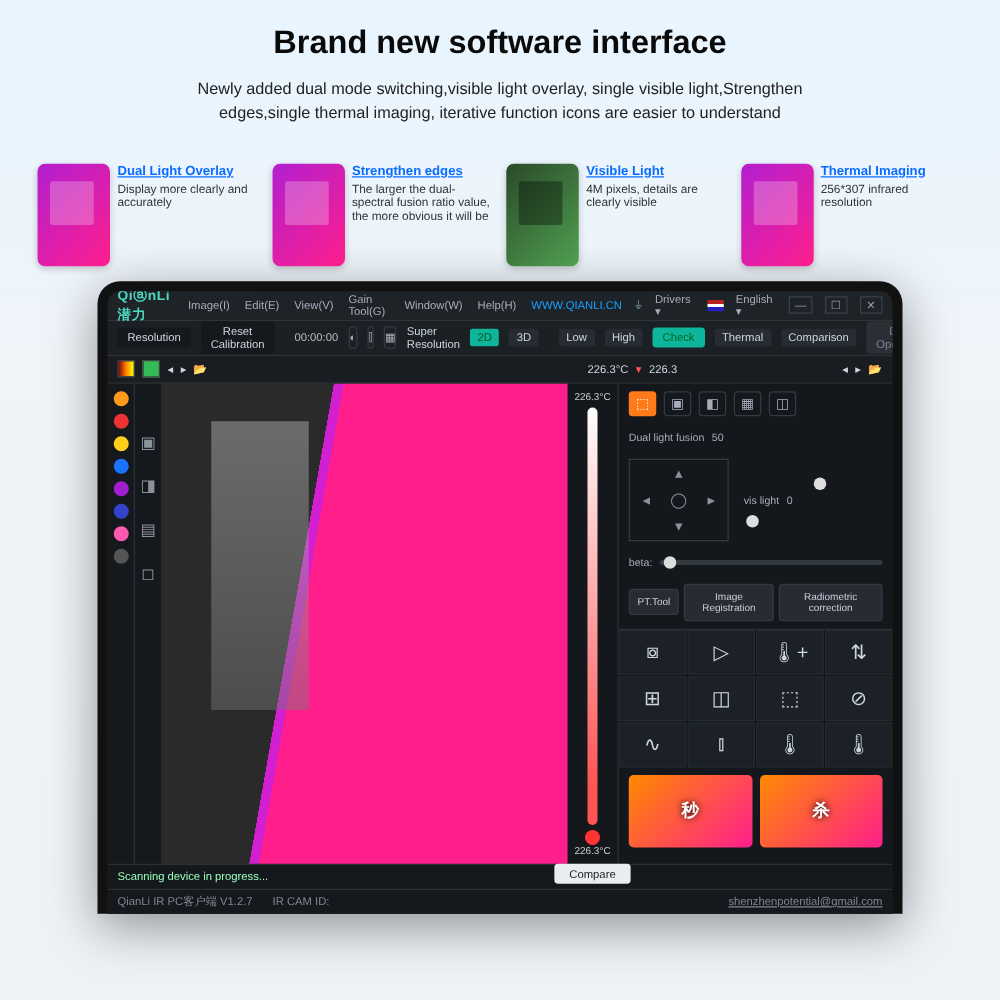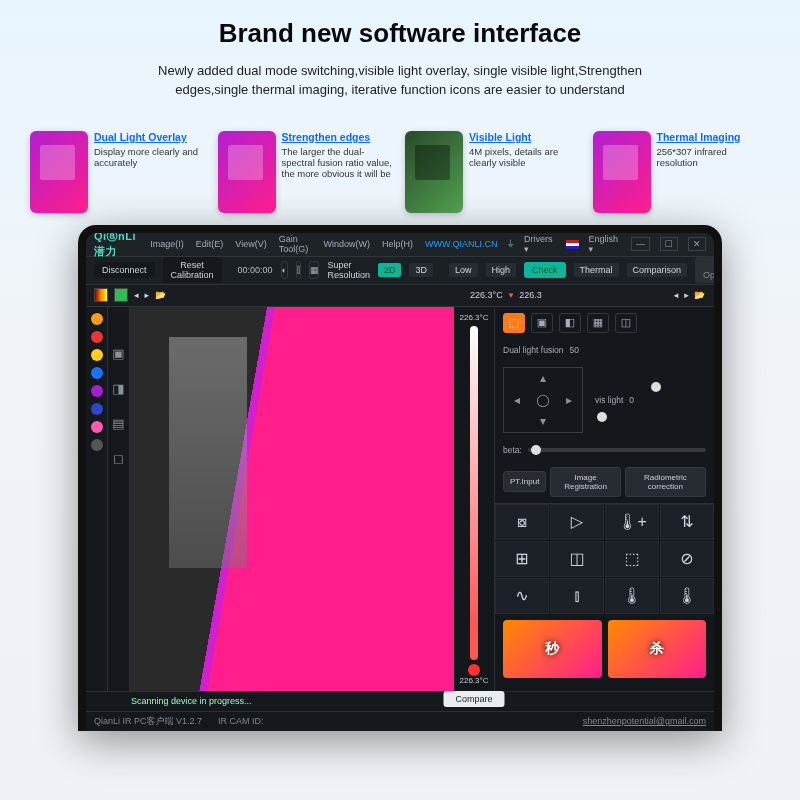--- a/index.html
+++ b/index.html
@@ -65,21 +65,21 @@
   .slider .knob{position:absolute;top:-3px;width:10px;height:10px;border-radius:50%;background:#ddd;}
   .focuspad{width:80px;height:66px;border:1px solid #333a40;display:grid;grid-template-columns:repeat(3,1fr);grid-template-rows:repeat(3,1fr);}
   .focuspad div{display:flex;align-items:center;justify-content:center;color:#8a929a;font-size:12px;}
   .smallbtn{padding:5px 6px;background:#262c32;border:1px solid #333a40;border-radius:3px;font-size:8px;color:#ccd;}
   .toolsgrid{display:grid;grid-template-columns:repeat(4,1fr);gap:1px;background:#0f1316;border-top:1px solid #2a3036;}
   .tool{height:36px;display:flex;align-items:center;justify-content:center;font-size:16px;color:#cfd6dd;background:#1b2126;border:1px solid #252b31;}
   .preview{height:70px;display:flex;gap:6px;padding:6px 8px;align-items:center;}
   .preview .pv{flex:1;height:100%;border-radius:4px;background:linear-gradient(135deg,#ff8a00,#ff1e8c);position:relative;overflow:hidden;}
   .preview .pv span{position:absolute;left:50%;top:50%;transform:translate(-50%,-50%);font-size:14px;font-weight:700;color:#fff;text-shadow:0 0 6px #000;}
   .status{display:flex;align-items:center;gap:16px;padding:4px 8px;border-top:1px solid #2a3036;background:#15191d;height:20px;color:#7fa;}
-  .status .st{color:#9fb;margin-left:37px;}
+  .status .st{color:#9fb;}
   .status .dimtxt{color:#7e8790;}
   .gaugewrap{position:relative;display:flex;flex-direction:column;align-items:center;}
 </style>
 </head>
 <body>
 
 <div class="hero">
   <h1>Brand new software interface</h1>
   <p>Newly added dual mode switching,visible light overlay, single visible light,Strengthen edges,single thermal imaging, iterative function icons are easier to understand</p>
 </div>
@@ -121,21 +121,21 @@
           <span class="mitem">Drivers ▾</span>
           <span class="flag"></span>
           <span class="mitem">English ▾</span>
           <span class="winbtn">—</span>
           <span class="winbtn">☐</span>
           <span class="winbtn">✕</span>
         </div>
       </div>
 
       <div class="toolbar1">
-        <button class="tbtn dark">Disconnect</button>
+        <button class="tbtn dark">Resolution</button>
         <button class="tbtn dark">Reset Calibration</button>
         <span class="rec"></span>
         <span class="time">00:00:00</span>
         <span class="iconbtn">◐</span>
         <span class="iconbtn">⫿</span>
         <span class="iconbtn">▦</span>
         <span>Super Resolution</span>
         <span class="pill active">2D</span>
         <span class="pill">3D</span>
         <span class="sp"></span>
@@ -230,21 +230,21 @@
                 </div>
             </div>
           </div>
           <div class="prow">
             <span class="label">beta:</span>
             <div class="slider">
                 <div class="knob" style="left:2%;"></div>
               </div>
           </div>
           <div class="prow" style="gap:4px;">
-            <button class="smallbtn">PT.Input</button>
+            <button class="smallbtn">PT.Tool</button>
             <button class="smallbtn">Image Registration</button>
             <button class="smallbtn">Radiometric correction</button>
           </div>
           <div class="toolsgrid" id="toolsgrid">
               <div class="tool">⧇</div>
               <div class="tool">▷</div>
               <div class="tool">🌡+</div>
               <div class="tool">⇅</div>
               <div class="tool">⊞</div>
               <div class="tool">◫</div>

